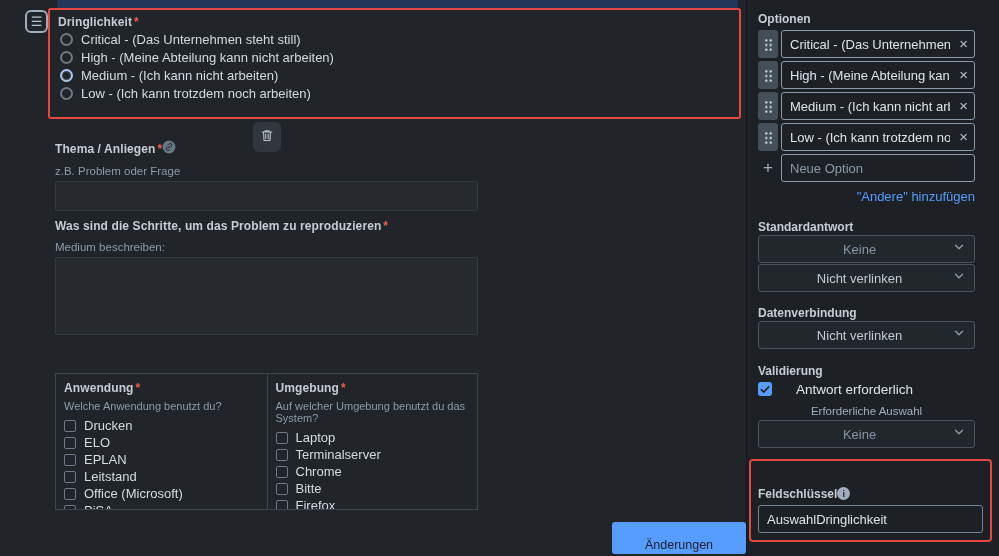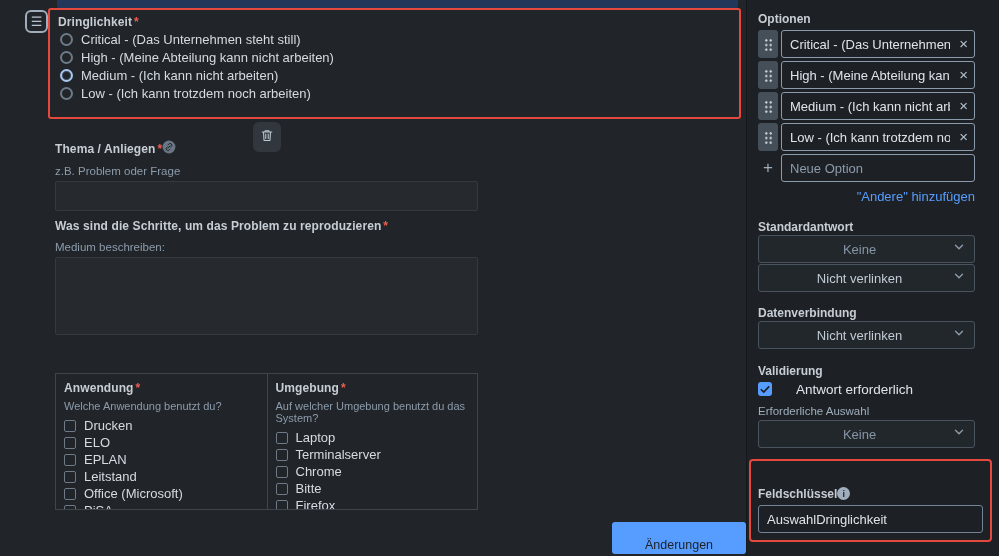--- a/index.html
+++ b/index.html
@@ -51,21 +51,21 @@
   .plus{width:20px;display:flex;align-items:center;justify-content:center;color:#9FADBC;font-size:17px;margin-right:3px;flex:none;cursor:pointer;}
   .opt-input::placeholder{color:#8C9BAB;}
   .add-other{margin-top:7px;text-align:right;font-size:13px;color:#579DFF;cursor:pointer;}
   .sel-block-label{margin-top:16px;}
   .select{margin-top:1px;width:100%;height:28px;background:#22272B;border:1px solid #4A545E;border-radius:3px;display:flex;align-items:center;padding:0 8px;cursor:pointer;text-align:center;}
   .select .val{flex:1;font-size:13px;color:#C2CBD4;}
   .select[data-muted="true"] .val{color:#8696A7;}
   .vald-row{margin-top:4px;display:flex;align-items:flex-start;gap:24px;height:17px;cursor:pointer;}
   .chk{width:14px;height:14px;background:#579DFF;border-radius:3px;display:flex;align-items:center;justify-content:center;flex:none;}
   .vald-lbl{font-size:13.5px;color:#DEE4EA;}
-  .sub-label{margin-top:6px;font-size:11.5px;color:#9FADBC;font-weight:400;line-height:13px;}
+  .sub-label{margin-top:6px;font-size:11.5px;color:#9FADBC;font-weight:400;line-height:13px;text-align:center;}
   .fieldkey-box{margin-top:11px;margin-left:-9px;width:243px;border:2px solid #E5493D;border-radius:4px;padding:5px 7px 7px 7px;}
   .fieldkey-box .lbl-row{height:15px;}
   .info-i{width:13px;height:13px;border-radius:50%;background:#9FADBC;color:#1D2125;font-size:9px;font-weight:700;display:inline-flex;align-items:center;justify-content:center;font-style:normal;}
   .key-input{margin-top:4px;width:100%;height:28px;background:#1D2125;border:1px solid #738496;border-radius:3px;color:#DEE4EA;font-size:13px;padding:0 8px;outline:none;}
 </style>
 </head>
 <body>
 
 <div class="app">
 

